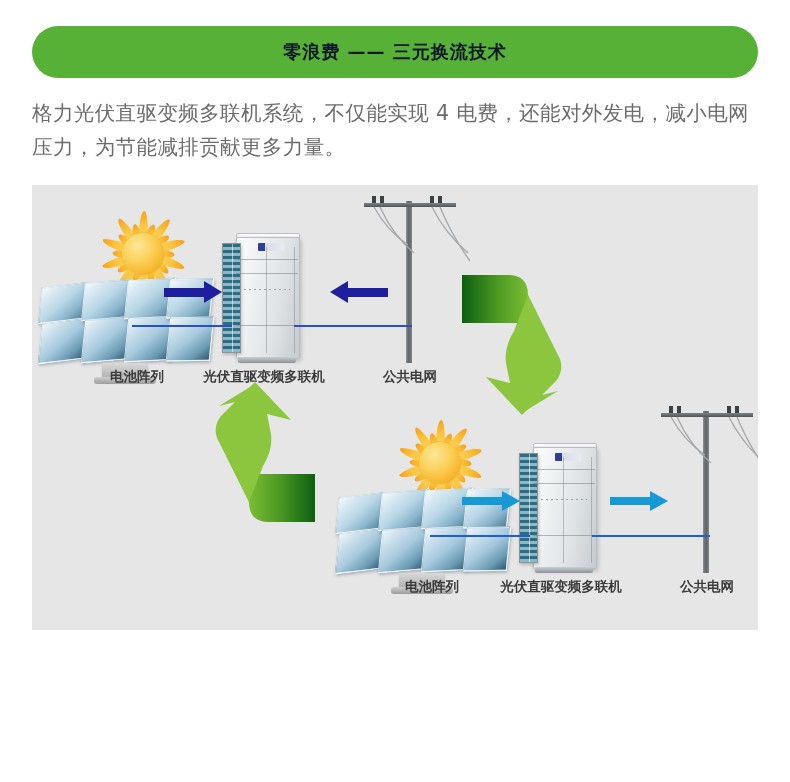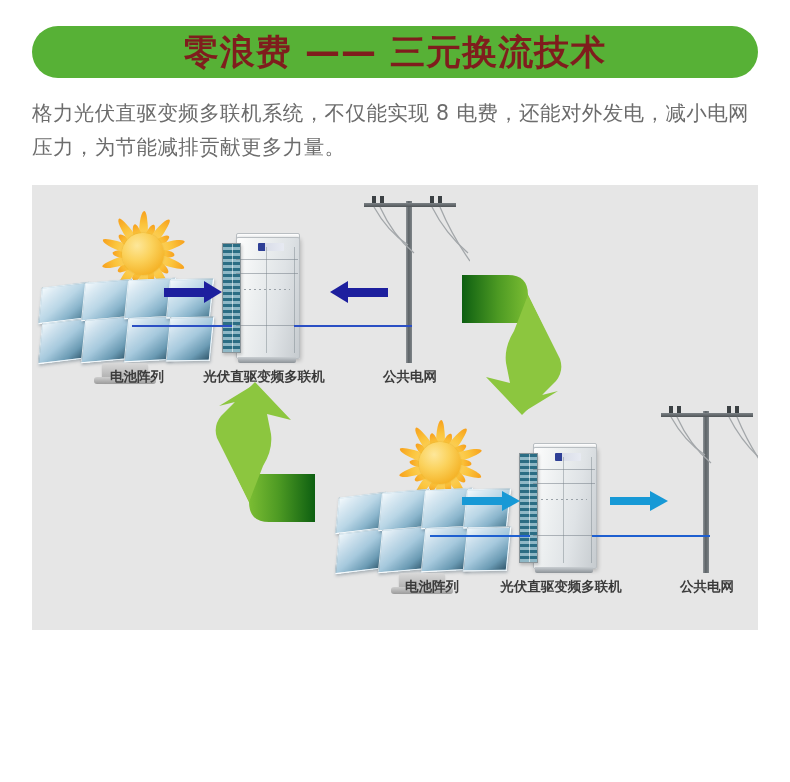--- a/index.html
+++ b/index.html
@@ -14,22 +14,22 @@
   .page{position:relative;width:790px;height:782px;}
 
   
   .header-bar{
     position:absolute;left:32px;top:26px;width:726px;height:52px;
     background:#57b136;
     border-radius:26px;
     display:flex;align-items:center;justify-content:center;
   }
   .header-title{
-    color:#7f1d1d;
-    font-size:35px;
+    color:#0f172a;
+    font-size:18px;
     font-weight:bold;
     letter-spacing:1px;
     white-space:nowrap;
     font-family:"DejaVu Sans","Liberation Sans",sans-serif;
   }
 
   
   .para{
     position:absolute;
     color:#6c6c6c;
@@ -176,21 +176,21 @@
 </style>
 </head>
 <body>
 
 <div class="page">
 
   <div class="header-bar">
     <div class="header-title">零浪费 —— 三元换流技术</div>
   </div>
 
-  <div class="para para-top">格力光伏直驱变频多联机系统，不仅能实现 8 电费，还能对外发电，减小电网压力，为节能减排贡献更多力量。</div>
+  <div class="para para-top">格力光伏直驱变频多联机系统，不仅能实现 4 电费，还能对外发电，减小电网压力，为节能减排贡献更多力量。</div>
 
   <div class="diagram" id="diagram">
       <div class="sun" style="left: 68px; top: 26px;">
         <div class="ray" style="transform: rotate(0deg) scaleY(1);"></div>
         <div class="ray" style="transform: rotate(18deg) scaleY(0.72);"></div>
         <div class="ray" style="transform: rotate(36deg) scaleY(1);"></div>
         <div class="ray" style="transform: rotate(54deg) scaleY(0.72);"></div>
         <div class="ray" style="transform: rotate(72deg) scaleY(1);"></div>
         <div class="ray" style="transform: rotate(90deg) scaleY(0.72);"></div>
         <div class="ray" style="transform: rotate(108deg) scaleY(1);"></div>

